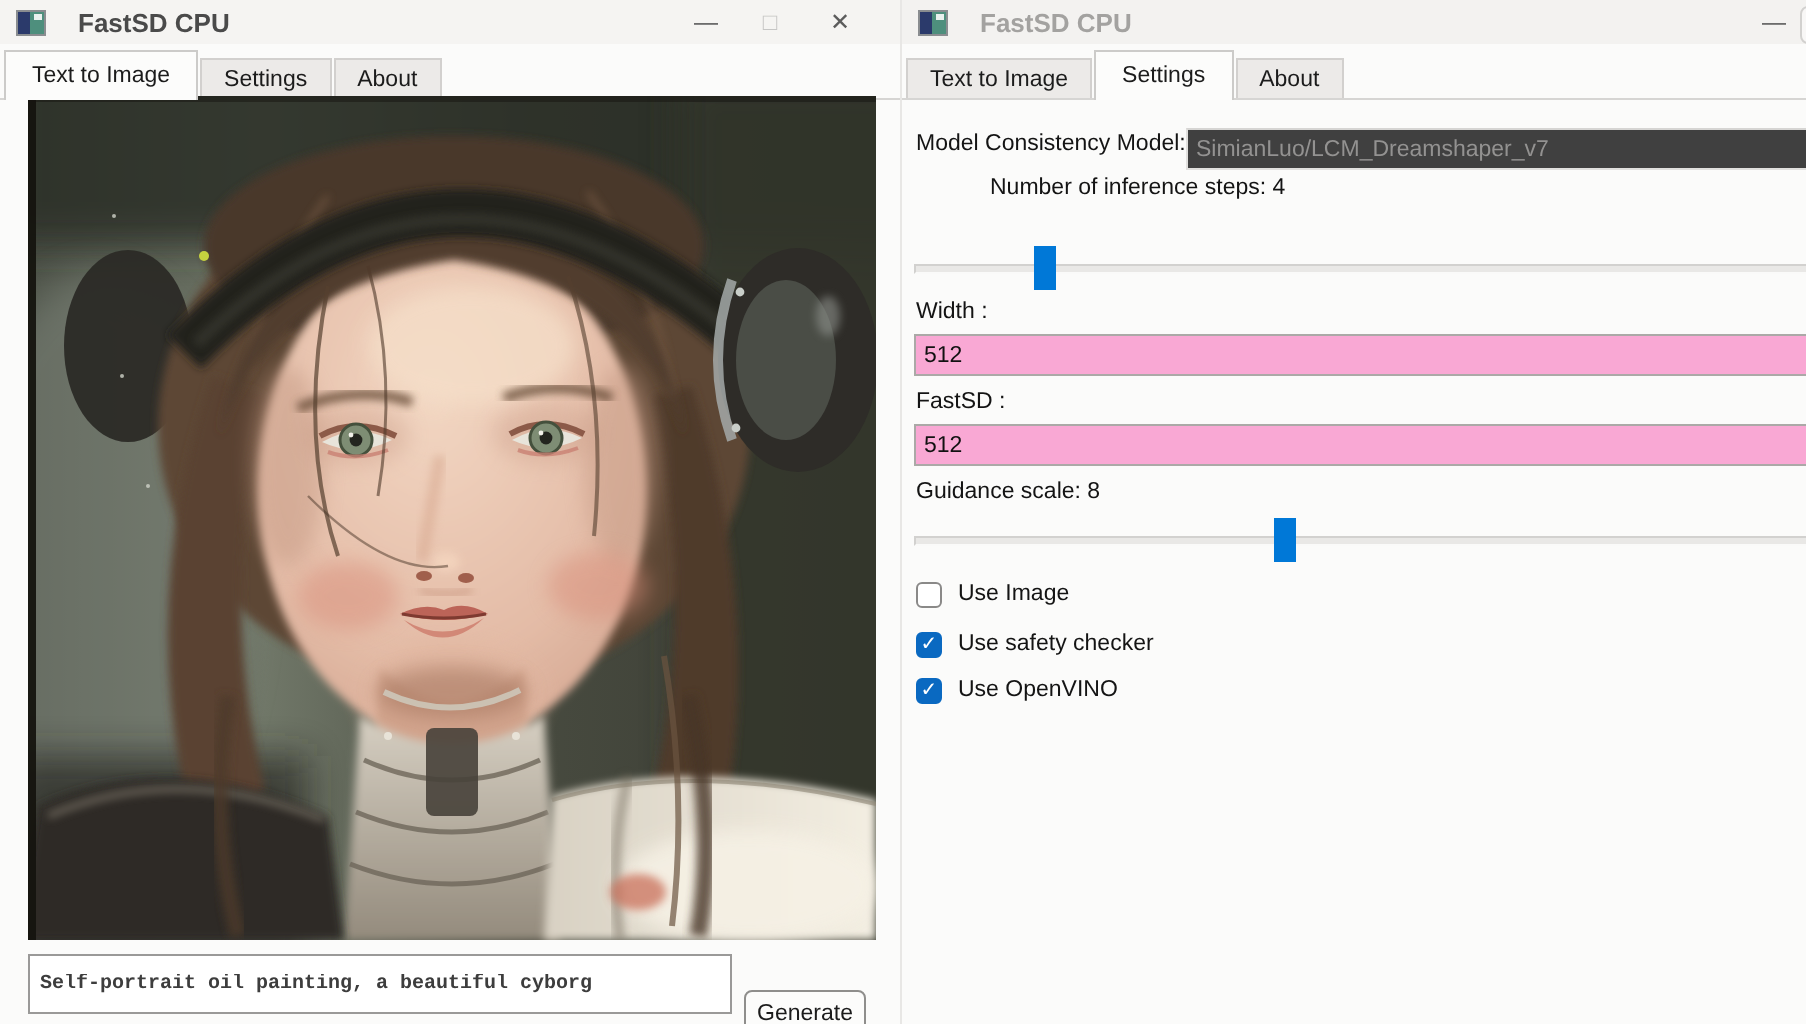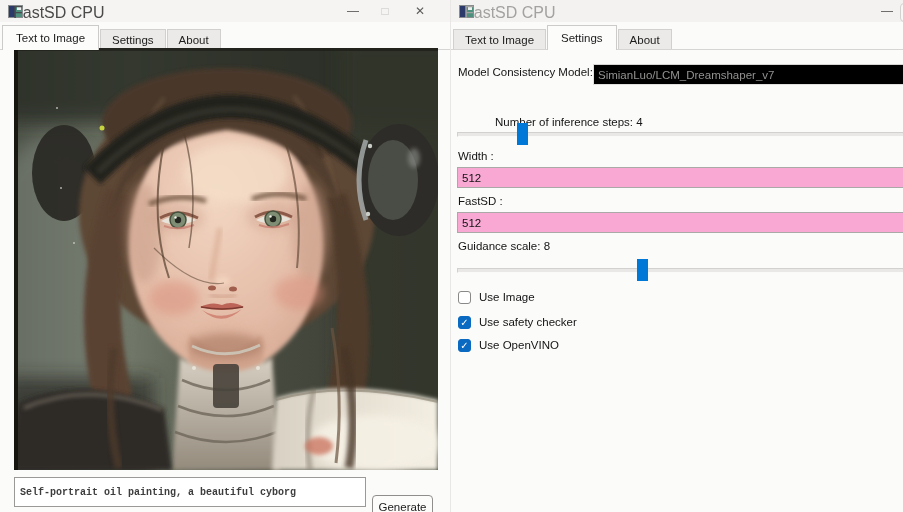--- a/index.html
+++ b/index.html
@@ -13,21 +13,21 @@
   .win-left{left:0;width:450px;}
   .win-right{left:450px;width:453px;border-left:1px solid #e8e7e5;}
 
   
   .titlebar{position:absolute;left:0;top:0;right:0;height:22px;background:#f5f4f2;}
   .win-right .titlebar{background:#f3f2f0;}
   .app-icon{position:absolute;left:8px;top:5px;width:13px;height:11px;border:1px solid #8a8d90;background:#fff;display:flex;}
   .app-icon .ic-l{width:6px;height:100%;background:#2b3a6b;}
   .app-icon .ic-r{width:7px;height:100%;background:#4e8f7d;}
   .app-icon .ic-glint{position:absolute;right:1px;top:1px;width:4px;height:3px;background:#e9f0ee;}
-  .title-text{position:absolute;left:13px;top:4px;font-size:16px;color:#4a4a4a;}
+  .title-text{position:absolute;left:39px;top:4px;font-size:13px;color:#4a4a4a;font-weight:bold;}
   .win-right .title-text{color:#a3a2a0;}
   .cap-btn{position:absolute;top:0;height:22px;display:flex;align-items:center;justify-content:center;
     font-size:12px;color:#5c5c5c;background:transparent;border:none;}
   .glyph-max{color:#c6c6c5;}
   .r-max-sliver{position:absolute;left:449px;top:3px;width:26px;height:17px;border:1px solid #d2d1cf;border-radius:4px;background:#f8f7f6;}
 
   
   .tabs{position:absolute;left:0;top:24px;right:0;height:25px;display:flex;align-items:flex-end;
     border-bottom:1px solid #d6d5d3;padding-left:2px;background:transparent;}
   .tab{height:20px;display:flex;align-items:center;padding:0 11px;font-size:11.5px;color:#1c1c1c;
@@ -42,21 +42,21 @@
     border:1px solid #9a9998;background:#fff;padding:2px 5px;
     font-family:"Liberation Mono","DejaVu Sans Mono",monospace;font-size:10px;font-weight:700;color:#3d3d3d;}
   .generate-btn{position:absolute;left:372px;top:480px;width:61px;height:24px;box-sizing:border-box;
     background:#fcfcfb;border:1px solid #8f8e8c;border-radius:4px;font-size:11.5px;color:#1c1c1c;
     display:flex;align-items:center;justify-content:center;margin-top:15px;}
 
   
   .s-label{position:absolute;font-size:11.5px;color:#141414;white-space:nowrap;}
   .entry{position:absolute;box-sizing:border-box;background:#f9a8d4;border:1px solid #aBA9a7;
     font-size:11.5px;color:#111;padding:0 4px;height:21px;font-family:"Liberation Sans","DejaVu Sans",sans-serif;}
-  .entry.disabled{background:#000000;border-color:#e1e0de;border-top-color:#d6d5d3;color:#939291;
+  .entry.disabled{background:#404040;border-color:#e1e0de;border-top-color:#d6d5d3;color:#939291;
     display:flex;align-items:center;}
   .slider{position:absolute;height:24px;}
   .slider .groove{position:absolute;left:0;right:0;top:10px;height:3px;background:#e9e8e6;
     border:1px solid #d2d1cf;border-bottom-color:#fafaf9;}
   .slider .handle{position:absolute;top:1px;width:11px;height:22px;background:#0078d7;}
   .steps-handle{left:60px;}
   .guidance-handle{left:180px;}
   .checkbox{position:absolute;width:13px;height:13px;box-sizing:border-box;border:1px solid #8a8988;
     border-radius:3px;background:#fff;display:flex;align-items:center;justify-content:center;}
   .checkbox.checked{background:#0a69c1;border-color:#0a69c1;}
@@ -259,21 +259,21 @@
         <span>Settings</span>
       </div>
     <div class="tab">
         <span>About</span>
       </div>
   </div>
 
   <span class="s-label" style="left:7px;top:66px;">Model Consistency Model:</span>
   <div class="entry disabled" style="left:142px;top:64px;width:311px;">SimianLuo/LCM_Dreamshaper_v7</div>
 
-  <span class="s-label" style="left:7px;top:116px;padding-left:37px;">Number of inference steps: 4</span>
+  <span class="s-label" style="left:7px;top:88px;padding-left:37px;">Number of inference steps: 4</span>
   <div class="slider" style="left:6px;top:122px;width:447px;">
     <div class="groove"></div>
     <div class="handle steps-handle"></div>
   </div>
 
   <span class="s-label" style="left:7px;top:150px;">Width :</span>
   <input class="entry" type="text" style="left: 6px; top: 167px; width: 447px;" value="512">
 
   <span class="s-label" style="left:7px;top:195px;">FastSD :</span>
   <input class="entry" type="text" style="left: 6px; top: 212px; width: 447px;" value="512">

